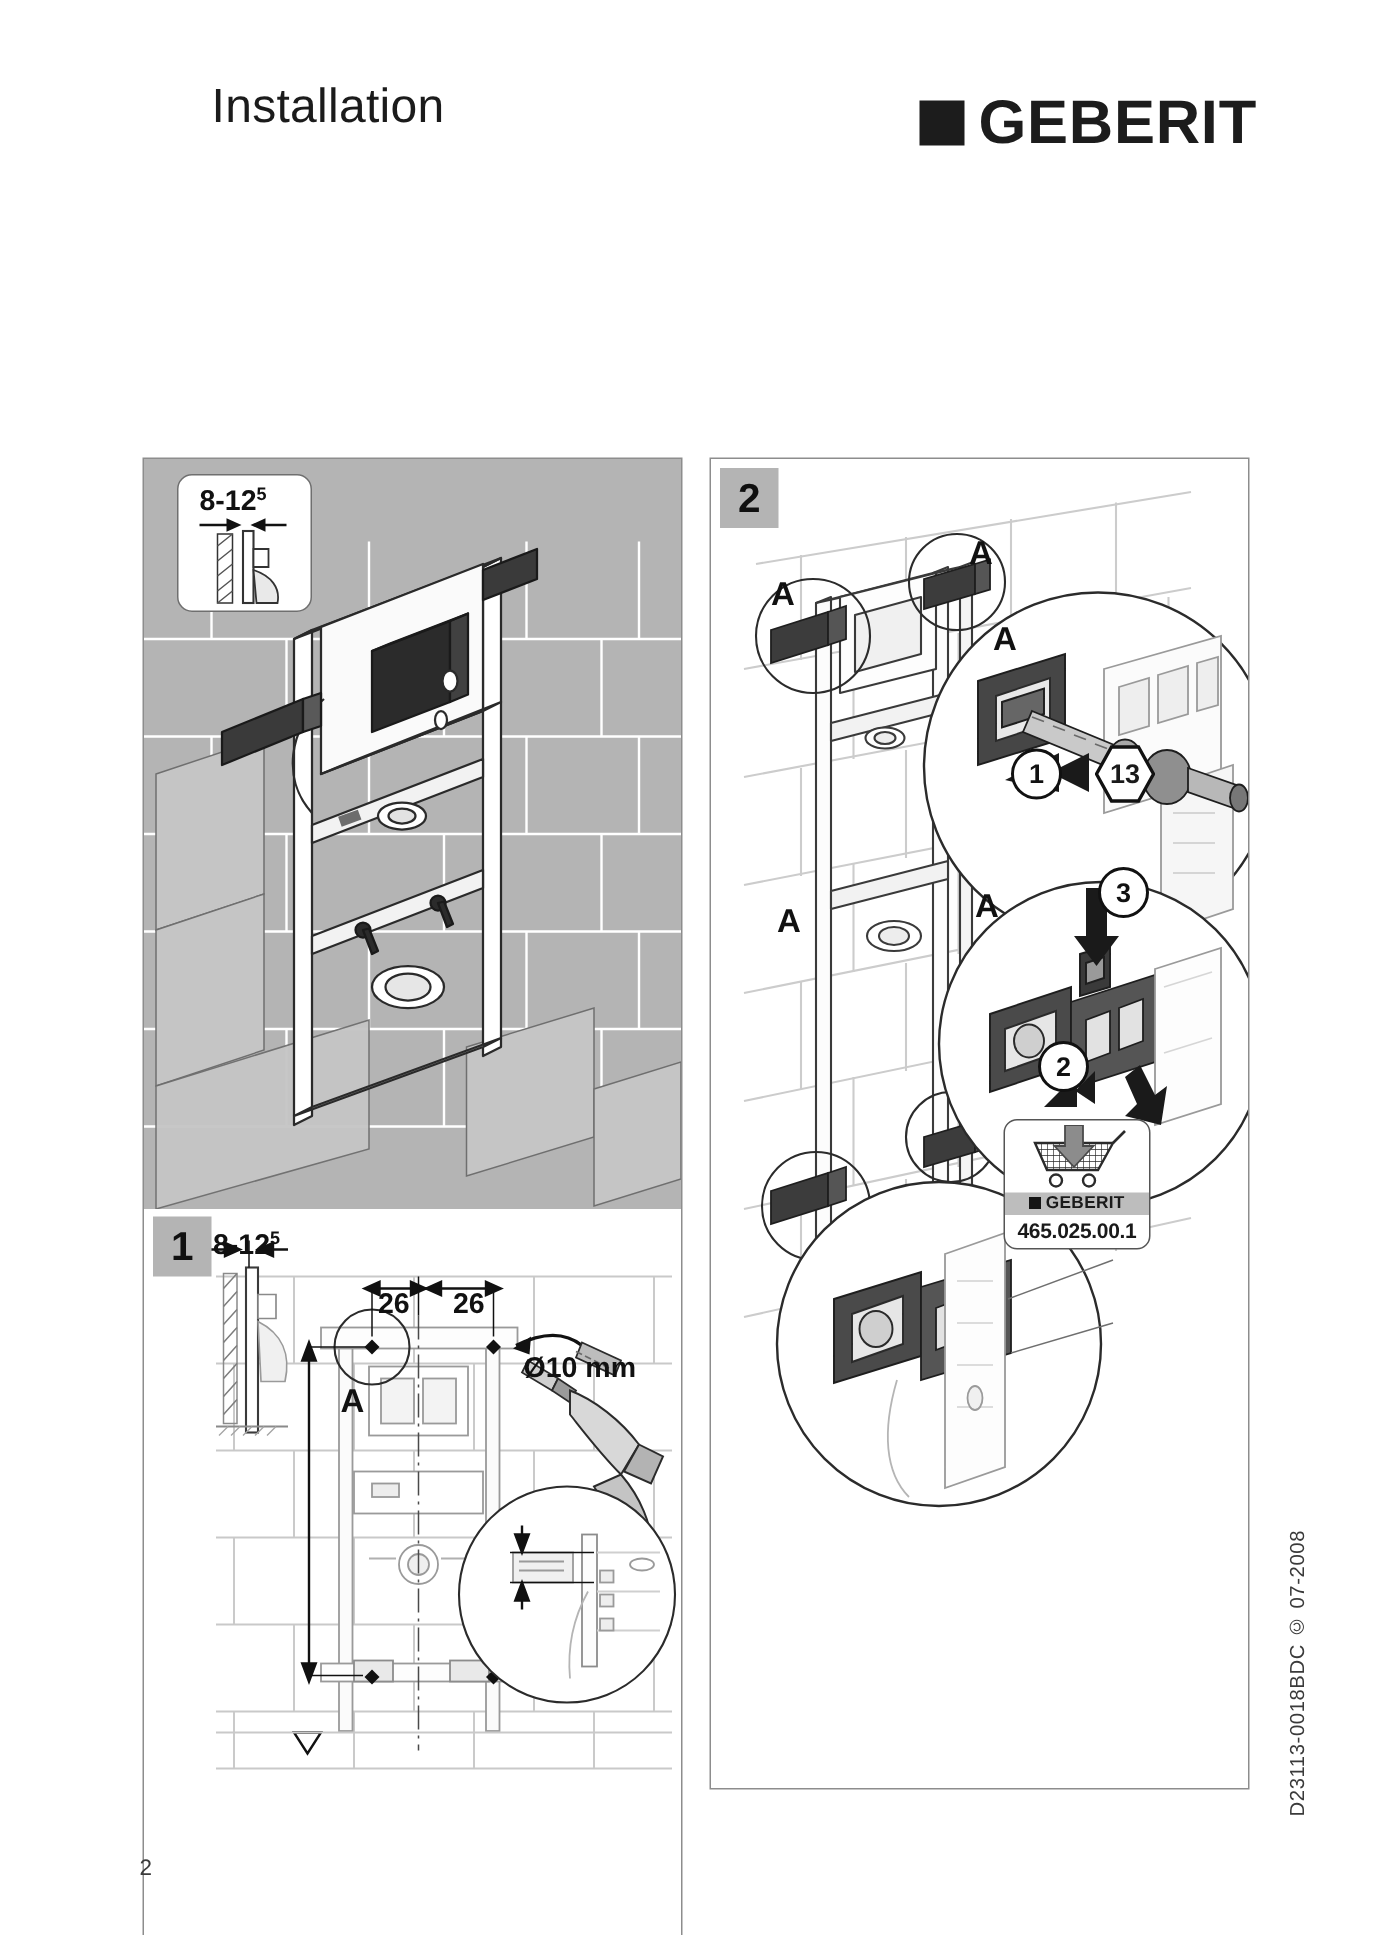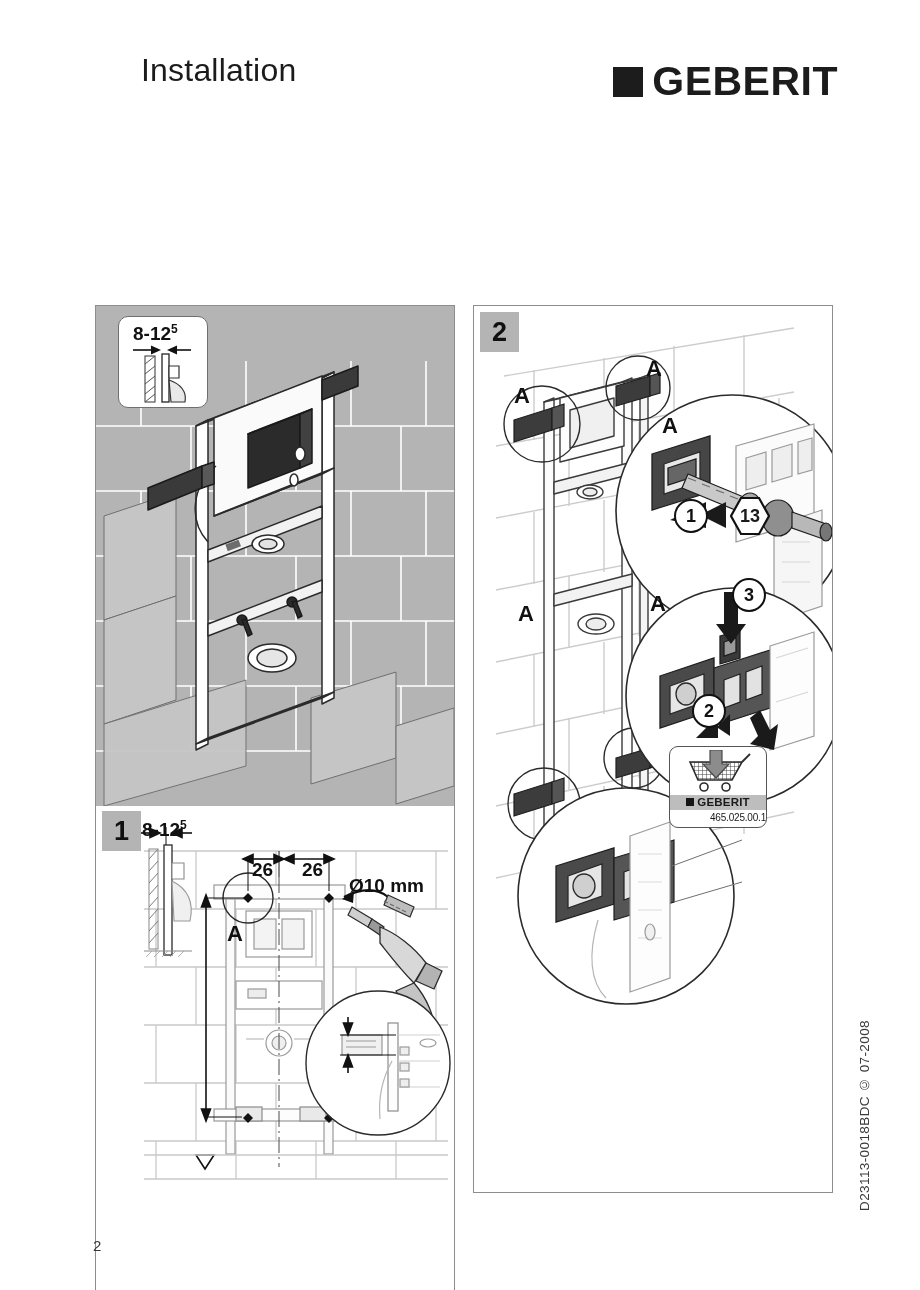--- a/index.html
+++ b/index.html
@@ -141,24 +141,25 @@
     background: #bdbdbd;
     font-size: 11.5px;
     font-weight: bold;
     text-align: center;
     padding: 1px 0 2px 0;
     letter-spacing: 0.2px;
     display: flex; align-items: center; justify-content: center; gap: 3px;
   }
   .article-brand .mk { width: 8px; height: 8px; background: #151515; display:inline-block; }
   .article-number {
-    font-size: 10px;
-    text-align: right;
+    font-size: 14px;
+    text-align: center;
     padding: 2px 0 4px 0;
     letter-spacing: -0.2px;
+    font-weight: bold;
   }
 
   
   .page-number {
     position: absolute;
     left: 93px; top: 1237px;
     font-size: 15px;
     color: #3a3a3a;
   }
   .side-code {
@@ -434,21 +435,21 @@
         </g>
       </g>
     </g>
   </svg>
 
   <div class="anno" style="left:46px; top:512px;">
     <span>8-12</span><sup>5</sup>
   </div>
   <div class="anno" style="left:156px; top:553px;">26</div>
   <div class="anno" style="left:206px; top:553px;">26</div>
-  <div class="anno" style="left:253px; top:569px;">Ø10 mm</div>
+  <div class="anno" style="left:253px; top:596px;">Ø10 mm</div>
   <div class="anno anno-letter" style="left:131px; top:615px;">A</div>
 
 </div>
 
 <div class="panel" id="panel-right">
 
   <div class="step-badge" style="left:6px; top:6px;">2</div>
 
   <svg width="360" height="888" viewBox="0 0 360 888" style="position:absolute;left:0;top:0;">
 

